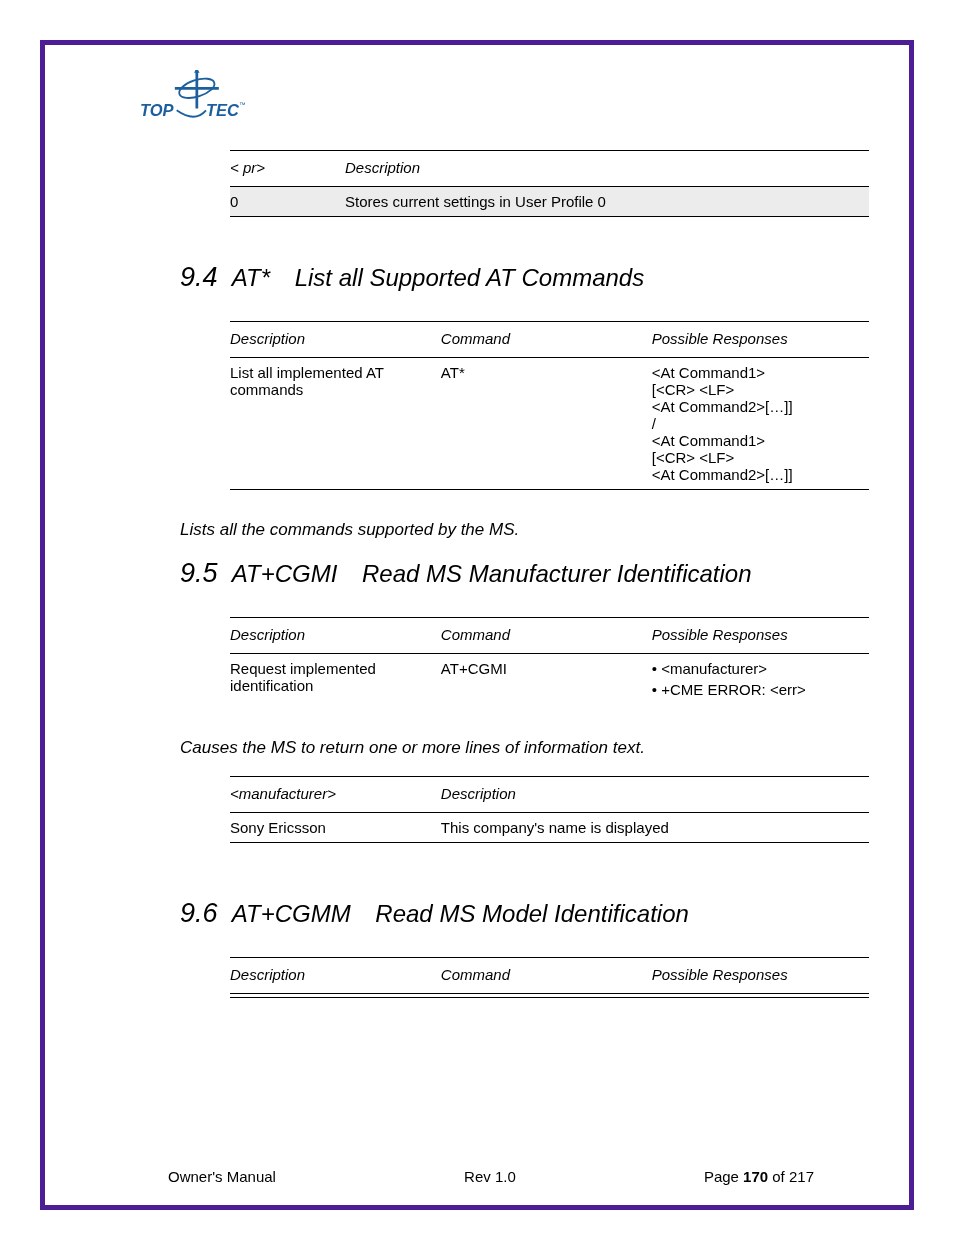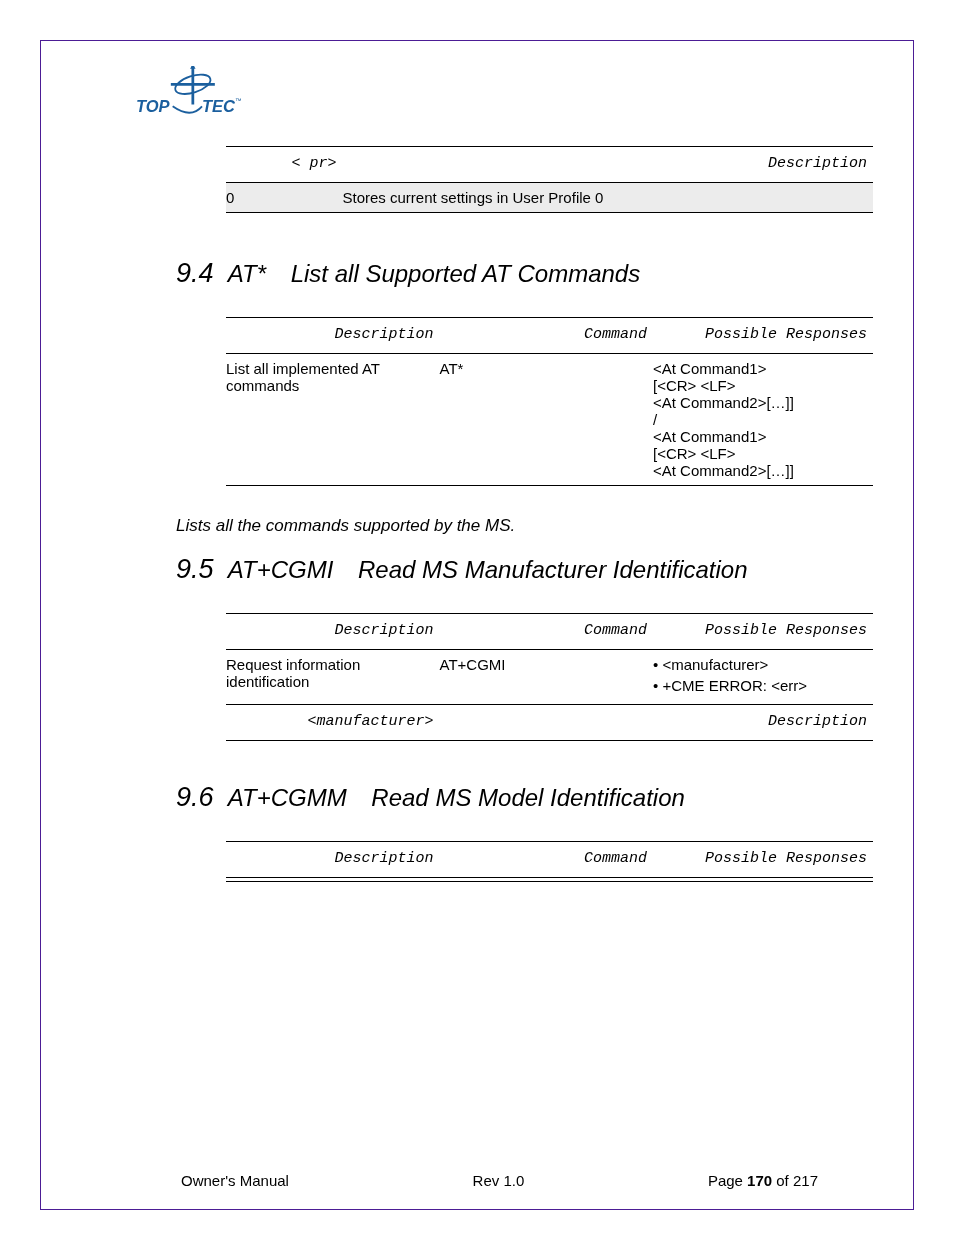--- a/index.html
+++ b/index.html
@@ -10,47 +10,46 @@
     font-family: Verdana, Geneva, sans-serif;
     color: #000;
     position: relative;
   }
   .page-frame {
     position: absolute;
     left: 40px;
     top: 40px;
     right: 40px;
     bottom: 25px;
-    border: 1px solid #4c1d95;
+    border: 5px solid #4c1d95;
     padding: 25px 40px 28px 40px;
   }
   .logo {
     width: 110px;
     height: 55px;
     margin-left: 55px;
     margin-bottom: 25px;
   }
   .content {
     padding-left: 95px;
     padding-right: 15px;
   }
   .left-pad { padding-left: 145px; }
 
   table.spec {
     border-collapse: collapse;
     width: 100%;
     font-size: 15px;
   }
   table.spec th {
-    text-align: right;
+    text-align: left;
     font-weight: normal;
     font-style: italic;
     padding: 8px 6px 10px 0;
     vertical-align: top;
-    font-family: Liberation Mono, monospace;
   }
   table.spec td {
     padding: 6px 6px 6px 0;
     vertical-align: top;
     font-size: 15px;
   }
   .thead-row th { border-top: 1px solid #000; border-bottom: 1px solid #000; }
   .tbody-last td { border-bottom: 1px solid #000; }
   .shade { background: #ececec; }
   .shade td { padding-top: 8px; padding-bottom: 8px; }
@@ -75,21 +74,21 @@
     list-style: none;
     padding-left: 0;
   }
   ul.resp li::before {
     content: "•\00a0";
   }
   ul.resp li { margin: 0 0 4px 0; }
 
   .footer {
     position: absolute;
-    left: 45px; right: 40px; bottom: 20px;
+    left: 28px; right: 40px; bottom: 20px;
     display: flex;
     justify-content: space-between;
     font-size: 15px;
     padding: 0 55px 0 95px;
   }
   .footer .pg b { font-weight: bold; }
 </style>
 </head>
 <body>
 
@@ -177,49 +176,56 @@
           <col style="width:33%">
           <col>
         </colgroup>
       <tbody>
           <tr class="thead-row">
         <th>Description</th>
         <th>Command</th>
         <th>Possible Responses</th>
       </tr>
       <tr>
-        <td>Request information identification</td>
+        <td>Request implemented identification</td>
         <td>AT+CGMI</td>
         <td>
           <ul class="resp">
             <li>&lt;manufacturer&gt;</li>
             <li>+CME ERROR: &lt;err&gt;</li>
           </ul>
         </td>
       </tr>
     </tbody>
       </table>
   </div>
+  <div class="content">
+    <p class="body">Causes the MS to return one or more lines of information text.</p>
+  </div>
   <div class="left-pad">
     <table class="spec">
       <colgroup>
           <col style="width:33%">
           <col>
         </colgroup>
       <tbody>
           <tr class="thead-row">
         <th>&lt;manufacturer&gt;</th>
         <th>Description</th>
       </tr>
-    </tbody>
-      </table>
-  </div>
-
-  <div class="content">
-    <h2 style="margin-top:41px">
+      <tr class="tbody-last">
+        <td>Sony Ericsson</td>
+        <td>This company's name is displayed</td>
+      </tr>
+    </tbody>
+      </table>
+  </div>
+
+  <div class="content">
+    <h2 style="margin-top:55px">
       <span class="num">9.6</span>
       <span class="cmd">AT+CGMM</span>
       <span>Read MS Model Identification</span>
     </h2>
   </div>
   <div class="left-pad">
     <table class="spec">
       <colgroup>
           <col style="width:33%">
           <col style="width:33%">

